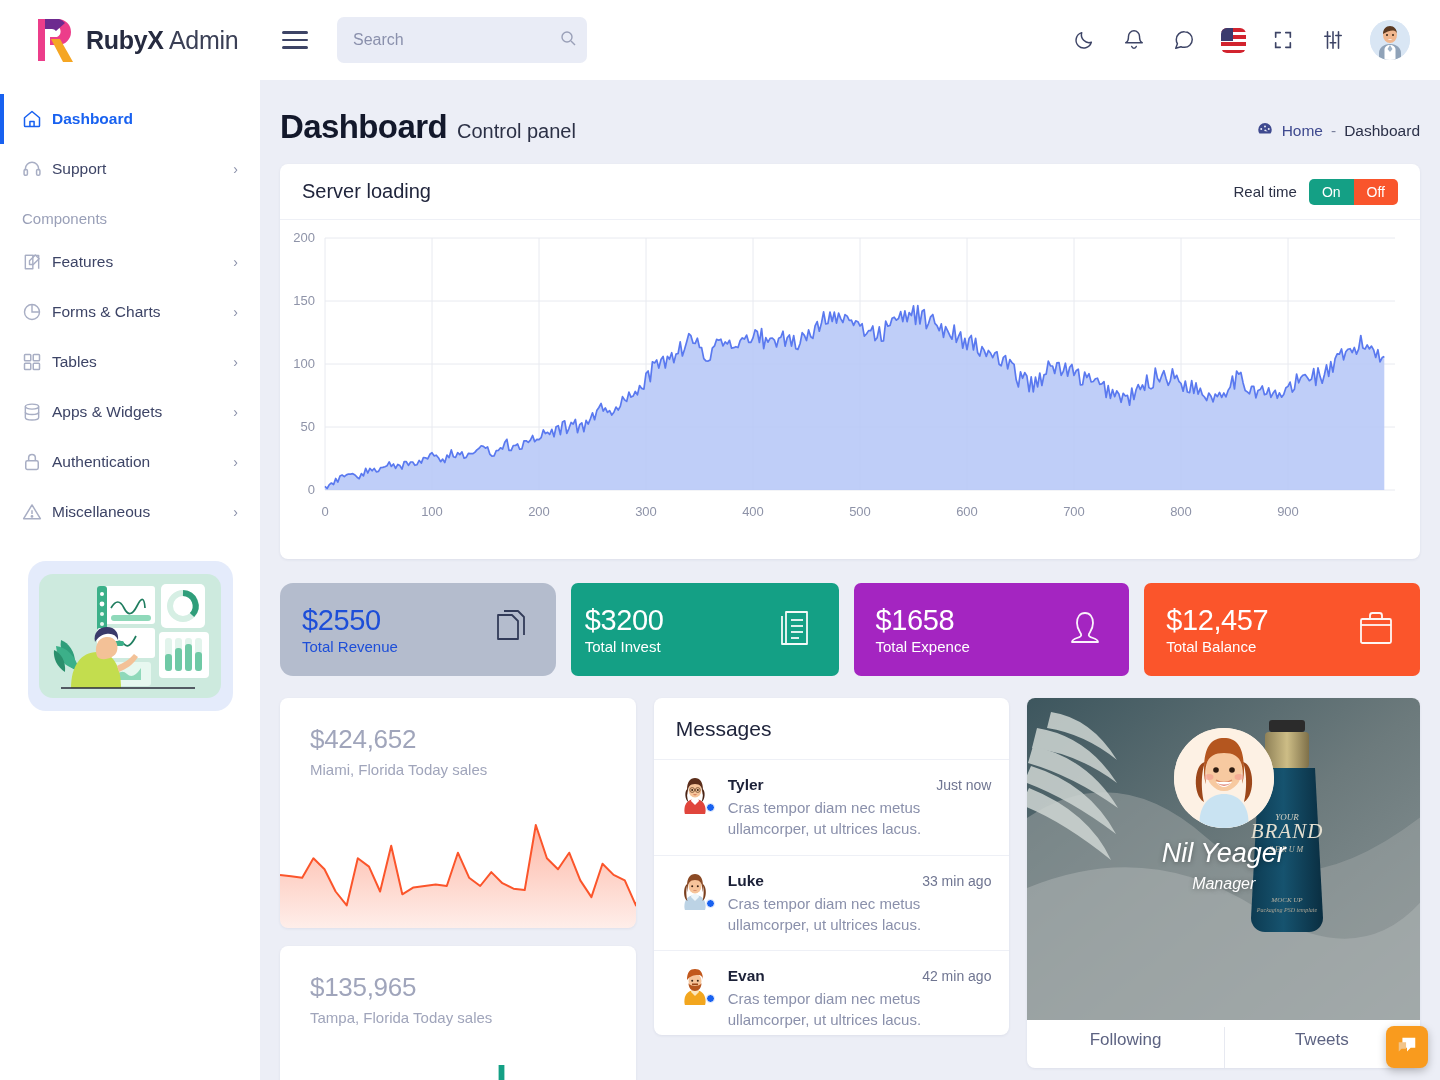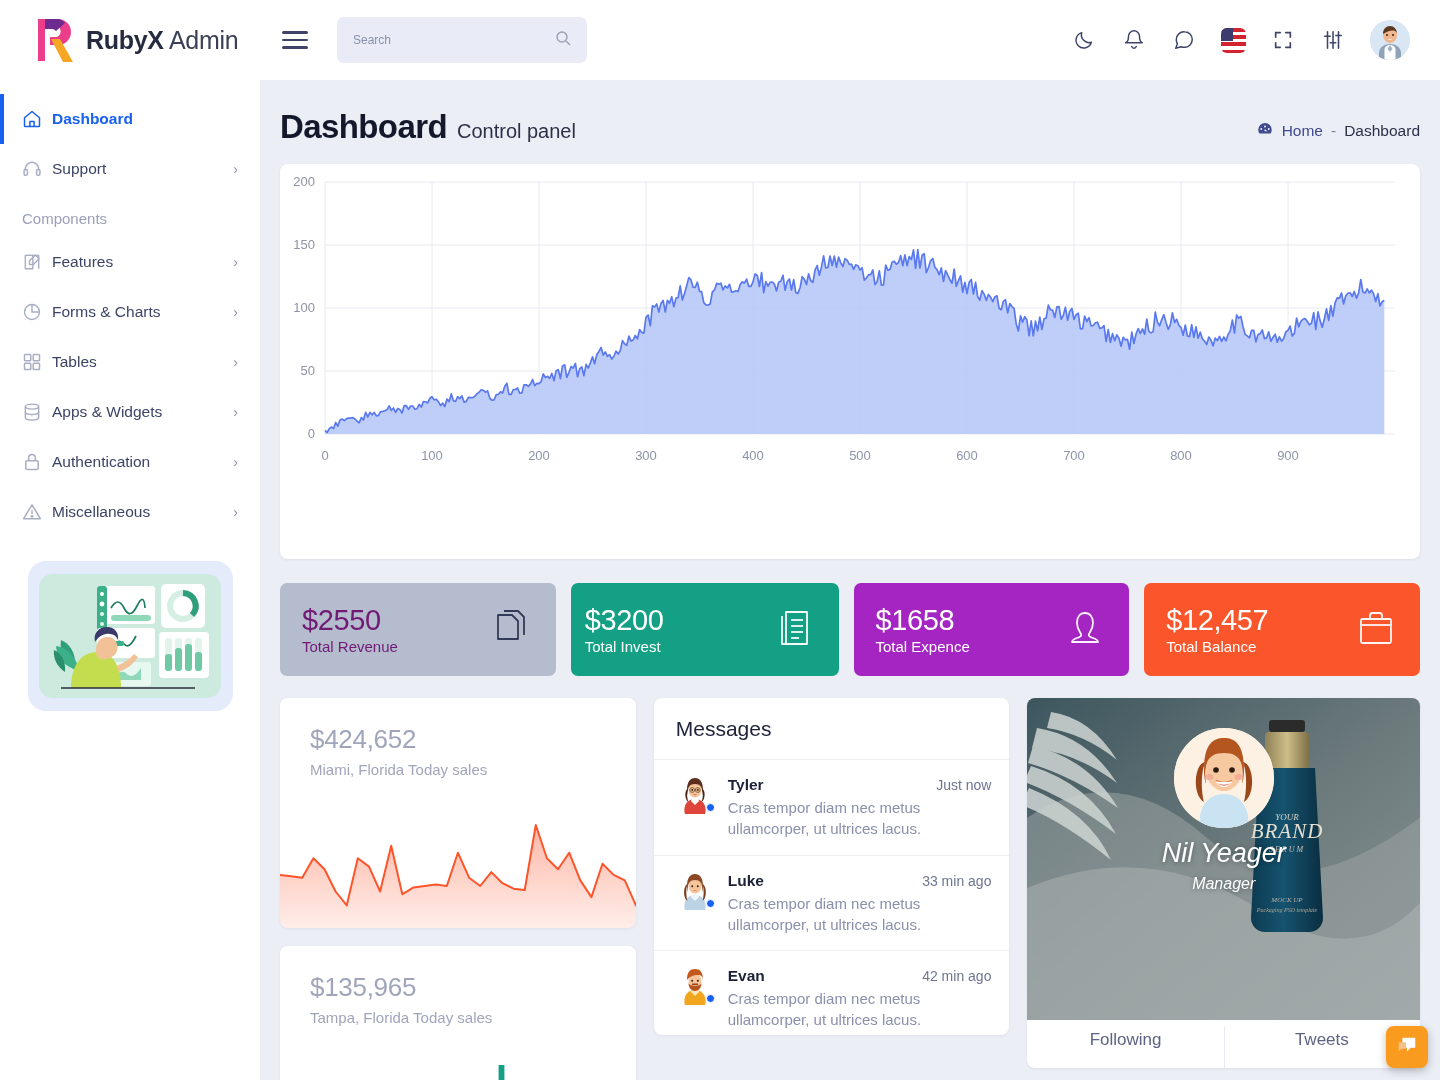--- a/index.html
+++ b/index.html
@@ -19,21 +19,21 @@
   .brand-text b { font-weight: 700; }
   .brand-text span { font-weight: 400; color: #3b4056; }
   .hamburger { width: 26px; margin-left: 22px; cursor: pointer; display:flex; flex-direction:column; gap:5px; }
   .hamburger i { display: block; height: 2.6px; background: #3d4466; border-radius: 2px; }
   .search-wrap {
     margin-left: 29px; width: 250px; height: 46px; background: #e9ecf6; border-radius: 7px;
     display: flex; align-items: center; padding: 0 16px; position: relative;
   }
   .search-input {
     border: none; background: transparent; outline: none; flex: 1;
-    font-family: "Liberation Sans", sans-serif; font-size: 12px; color: #7f1d1d;
+    font-family: "Liberation Sans", sans-serif; font-size: 16px; color: #7f1d1d;
   }
   .search-input::placeholder { color: #8a90ac; }
   .tb-right { margin-left: auto; display: flex; align-items: center; gap: 24px; padding-right: 30px; }
   .tb-icon { width: 26px; height: 26px; display: flex; align-items: center; justify-content: center; cursor: pointer; color: #3d4466; }
   .flag { width: 25px; height: 25px; border-radius: 6px; overflow: hidden; position: relative; cursor: pointer; }
   .flag .stripes { position:absolute; inset:0; background:
      repeating-linear-gradient(to bottom, #d2232e 0 3.6px, #fff 3.6px 7.2px); }
   .flag .canton { position:absolute; left:0; top:0; width:12px; height:13px; background:#3c3b6e; }
   .avatar-btn {
     width: 40px; height: 40px; border-radius: 50%; overflow: hidden;
@@ -83,21 +83,21 @@
   .chart-area { position: relative; height: 335px; }
   
   .stats { display: flex; gap: 15px; margin: 24px 20px 0; }
   .stat {
     flex: 1; height: 93px; border-radius: 7px; padding: 0 22px;
     display: flex; align-items: center; color: #fff;
   }
   .stat .sv { font-size: 29px; font-weight: 500; line-height: 1.12; letter-spacing: -0.4px; }
   .stat .sl { font-size: 15px; margin-top: 2px; }
   .stat .sicon { margin-left: auto; opacity: .95; }
-  .stat.grey { background: #b4bccd; color: #701a75; }
+  .stat.grey { background: #b4bccd; color: #1d4ed8; border-radius: 13px; }
   .stat.teal { background: #14a085; padding-left: 14px; }
   .stat.purple { background: #a425c1; }
   .stat.orange { background: #fb552b; }
   
   .bottom { display: flex; gap: 18px; margin: 22px 20px 0; align-items: flex-start; }
   .col-left { width: 367px; display: flex; flex-direction: column; gap: 18px; }
   .sales-card { height: 230px; overflow: hidden; position: relative; }
   .sales-val { font-size: 26px; color: #a0a5bb; padding: 26px 0 0 30px; letter-spacing: -0.3px; }
   .sales-lbl { font-size: 15px; color: #a0a5bb; padding: 6px 0 0 30px; }
   .spark { position: absolute; left: 0; right: 0; bottom: 0; height: 125px; }
@@ -370,20 +370,30 @@
           <path d="M12 4a9 9 0 0 0-9 9 8.9 8.9 0 0 0 1.6 5.1h14.8A8.9 8.9 0 0 0 21 13a9 9 0 0 0-9-9zm0 3.4a1.3 1.3 0 1 1 0 2.6 1.3 1.3 0 0 1 0-2.6zM7 10.8a1.3 1.3 0 1 1 0 2.6 1.3 1.3 0 0 1 0-2.6zm10 0a1.3 1.3 0 1 1 0 2.6 1.3 1.3 0 0 1 0-2.6zm-5 1.6l3.6 2.8-4.7-.4z"></path>
         </svg>
       </span>
       <span class="bc-home">Home</span>
       <span class="bc-sep">-</span>
       <span class="bc-current">Dashboard</span>
     </div>
   </div>
 
   <div class="card server-card">
+    <div class="sc-head">
+      <span class="sc-title">Server loading</span>
+      <div class="sc-right">
+        <span class="rt-label">Real time</span>
+        <div class="btn-group">
+          <div class="btn-on">On</div>
+          <div class="btn-off">Off</div>
+        </div>
+      </div>
+    </div>
     <div class="chart-area">
       <svg id="mainChart" width="1140" height="320" viewBox="0 0 1140 320">
           <line x1="45" y1="270.0" x2="1115" y2="270.0" stroke="#e8eaf0" stroke-width="1"></line>
           <text class="axis-txt" x="35" y="274.0" text-anchor="end">0</text>
           <line x1="45" y1="207.0" x2="1115" y2="207.0" stroke="#e8eaf0" stroke-width="1"></line>
           <text class="axis-txt" x="35" y="211.0" text-anchor="end">50</text>
           <line x1="45" y1="144.0" x2="1115" y2="144.0" stroke="#e8eaf0" stroke-width="1"></line>
           <text class="axis-txt" x="35" y="148.0" text-anchor="end">100</text>
           <line x1="45" y1="81.0" x2="1115" y2="81.0" stroke="#e8eaf0" stroke-width="1"></line>
           <text class="axis-txt" x="35" y="85.0" text-anchor="end">150</text>

